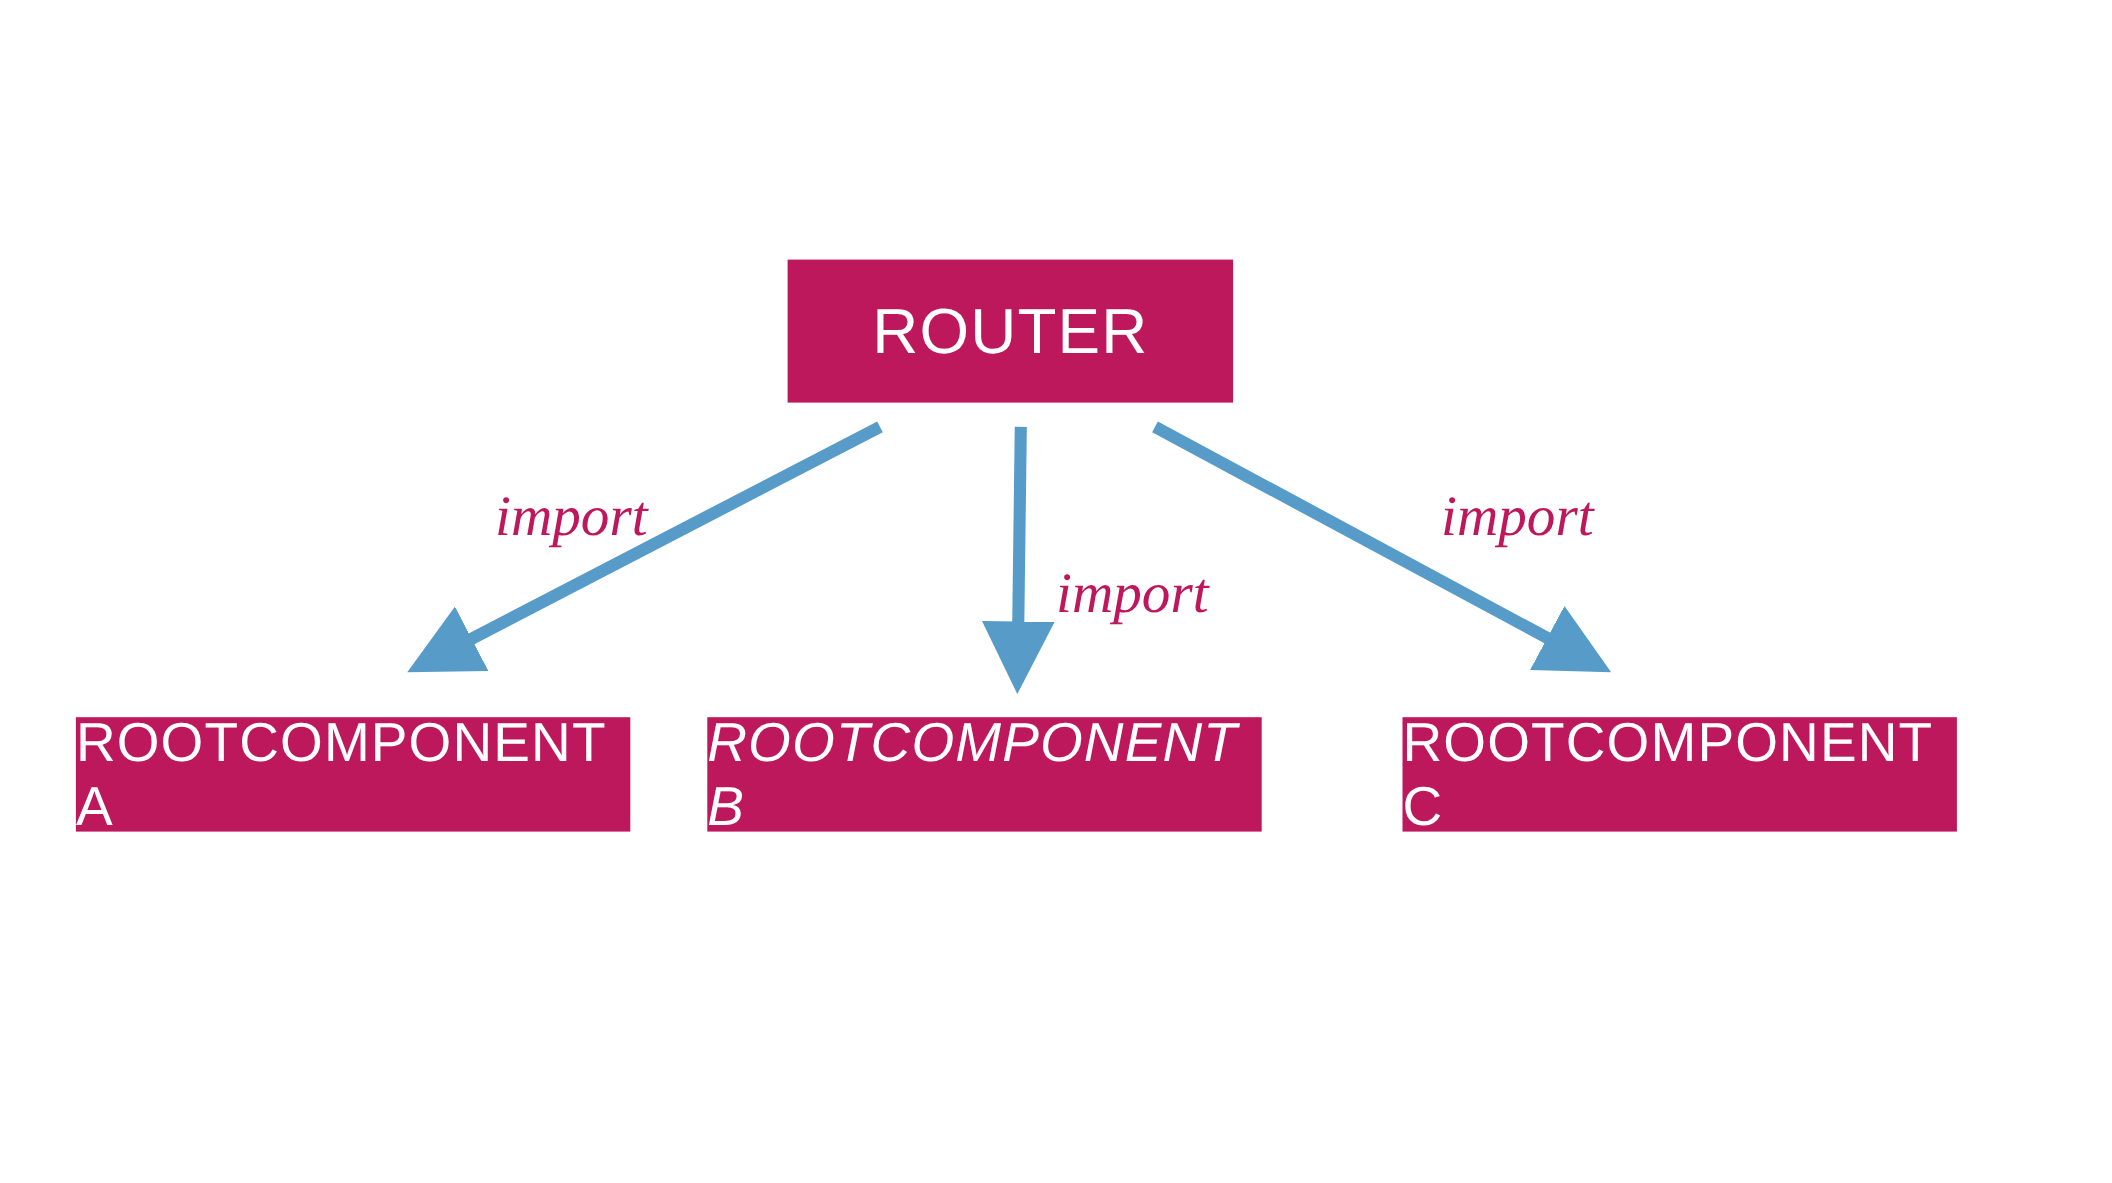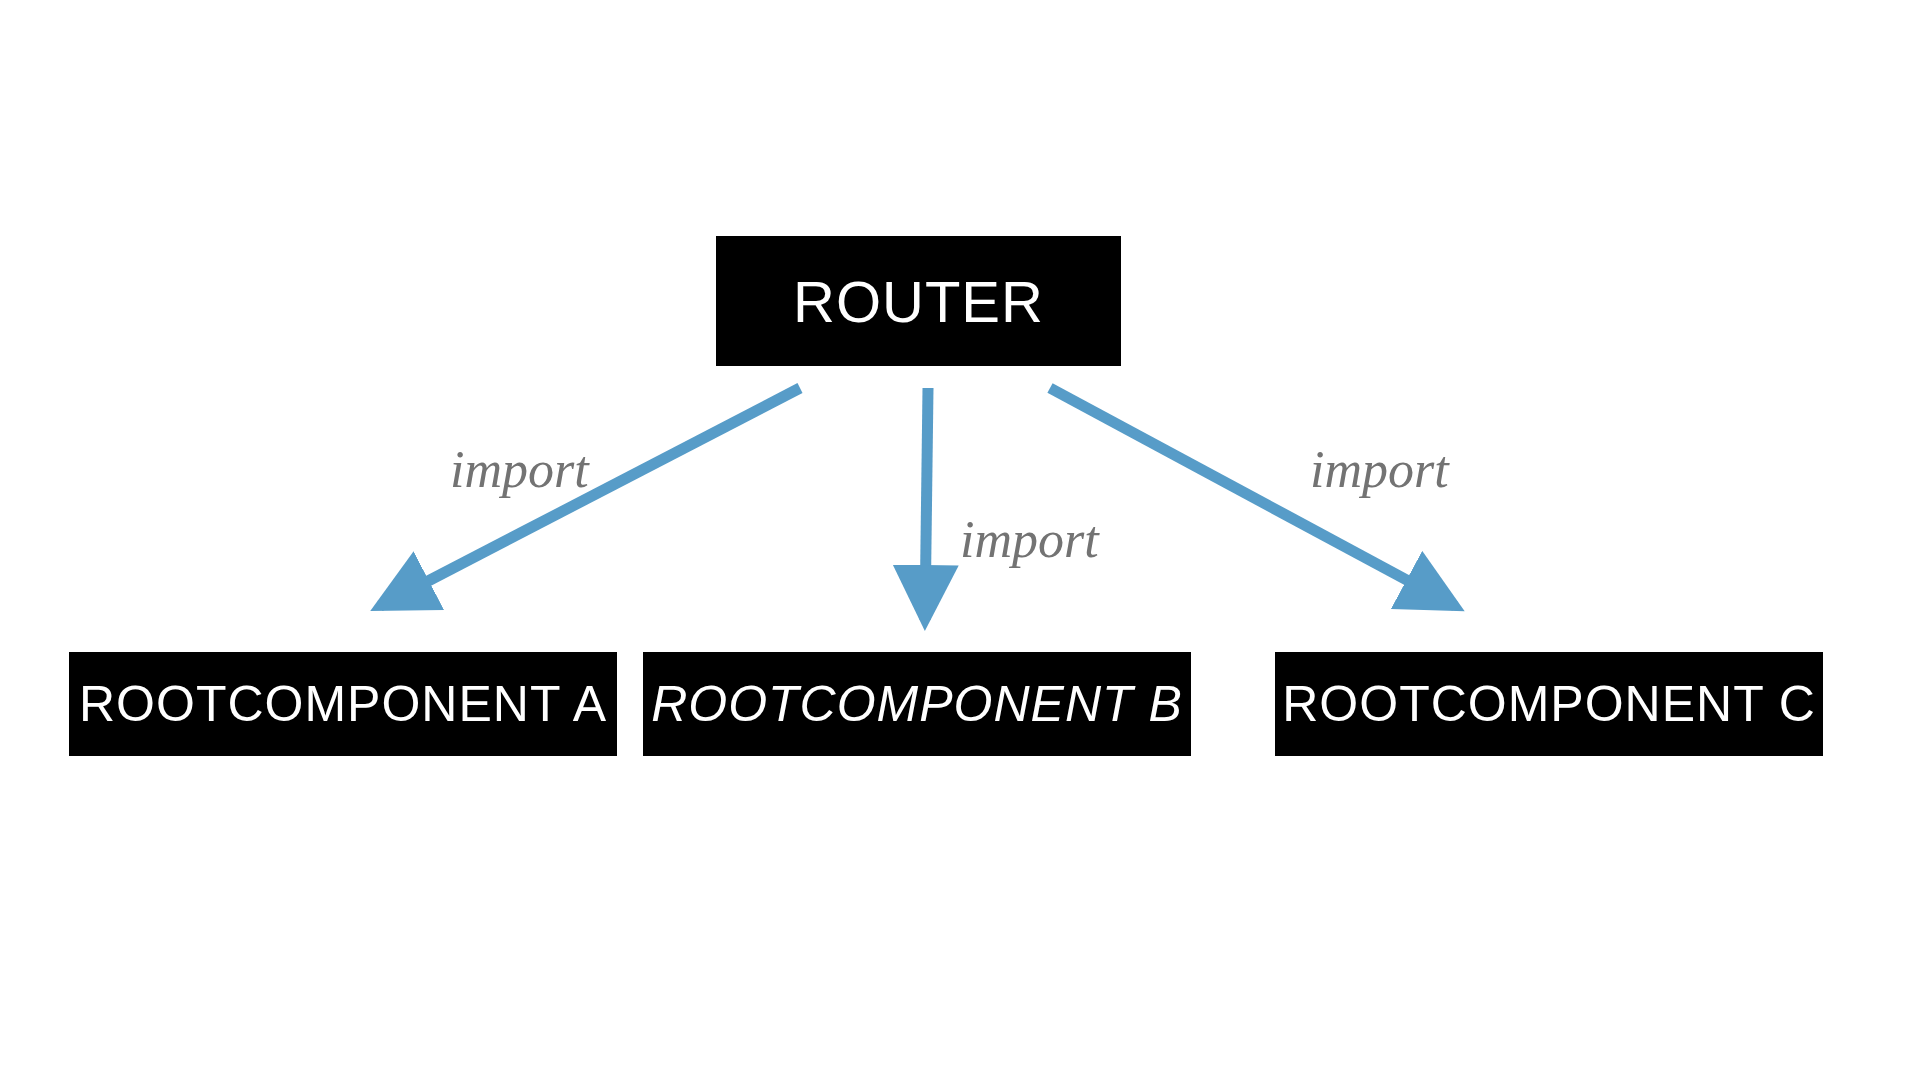--- a/index.html
+++ b/index.html
@@ -6,56 +6,56 @@
     body {
       width: 1920px;
       height: 1075px;
       background: #ffffff;
       position: relative;
       font-family: 'Arial Narrow', 'Helvetica Neue', Arial, sans-serif;
       overflow: hidden;
     }
     .box {
       position: absolute;
-      background: #000000;
+      background: #be185d;
       color: #ffffff;
       display: flex;
       align-items: center;
       justify-content: center;
       font-weight: 400;
       letter-spacing: 1px;
       font-stretch: condensed;
     }
     .router-box {
       left: 716px;
       top: 236px;
       width: 405px;
       height: 130px;
       font-size: 58px;
     }
     .comp-box {
       top: 652px;
-      width: 548px;
+      width: 504px;
       height: 104px;
       font-size: 50px;
     }
     .comp-a { left: 69px; }
     .comp-b { left: 643px; font-style: italic; }
     .comp-c { left: 1275px; }
     .svg-layer {
       position: absolute;
       left: 0;
       top: 0;
       width: 1920px;
       height: 1075px;
       pointer-events: none;
     }
     .edge-label {
       position: absolute;
-      color: #737373;
+      color: #be185d;
       font-family: Georgia, 'Times New Roman', serif;
       font-style: italic;
       font-size: 52px;
       font-weight: 400;
     }
     .label-a { left: 450px; top: 440px; }
     .label-b { left: 960px; top: 510px; }
     .label-c { left: 1310px; top: 440px; }
   </style>
 </head>

